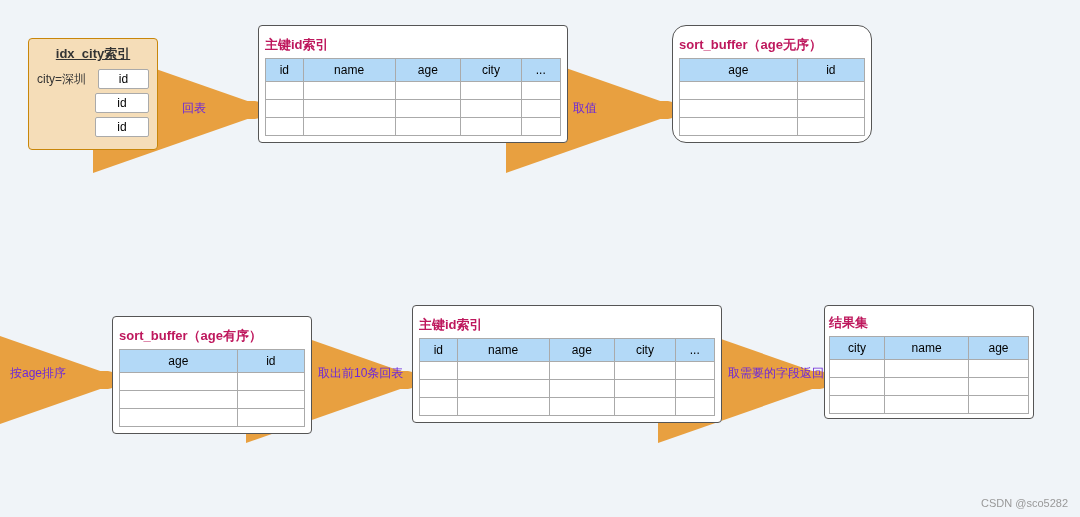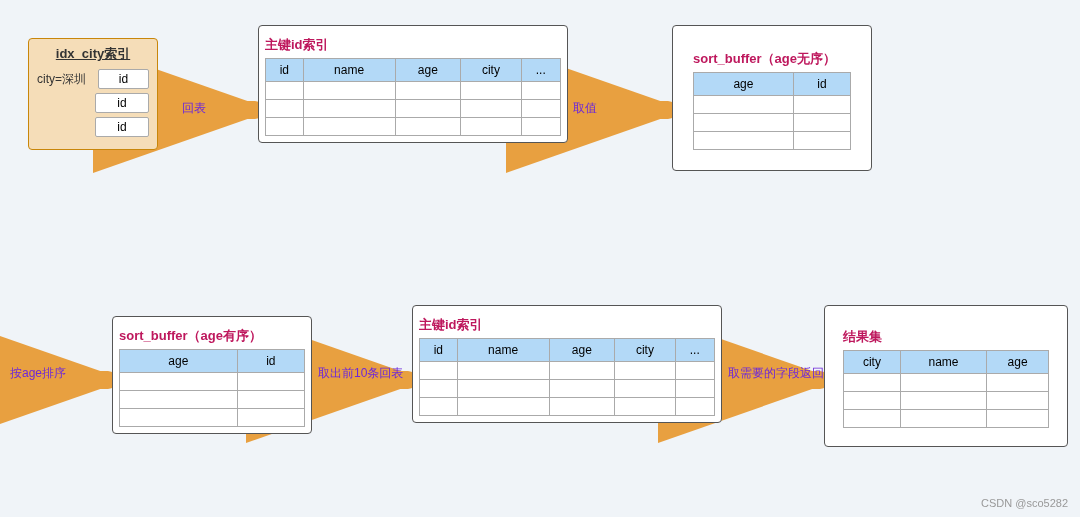--- a/index.html
+++ b/index.html
@@ -205,21 +205,21 @@
             <td></td>
             <td></td>
             <td></td>
           </tr>
       </tbody>
     </table>
   </div>
 
   <div class="arrow-label" style="left:573px; top:100px;text-align:center;">取值</div>
 
-  <div class="box" style="left:672px; top:25px; width:200px; padding:20px;">
+  <div class="box" style="left:672px; top:25px; width:200px; padding:6px;border-radius:14px;">
     <div class="box-title">sort_buffer（age无序）</div>
     <table class="tbl">
       <thead>
         <tr>
           <th>age</th>
           <th>id</th>
         </tr>
       </thead>
       <tbody>
         <tr>
@@ -301,21 +301,21 @@
             <td></td>
             <td></td>
             <td></td>
           </tr>
       </tbody>
     </table>
   </div>
 
   <div class="arrow-label" style="left:728px; top:365px;">取需要的字段返回</div>
 
-  <div class="box" style="left:824px; top:305px; width:244px; padding:18px;">
+  <div class="box" style="left:824px; top:305px; width:210px; padding:4px;">
     <div class="box-title">结果集</div>
     <table class="tbl">
       <thead>
         <tr>
           <th>city</th>
           <th>name</th>
           <th>age</th>
         </tr>
       </thead>
       <tbody>

